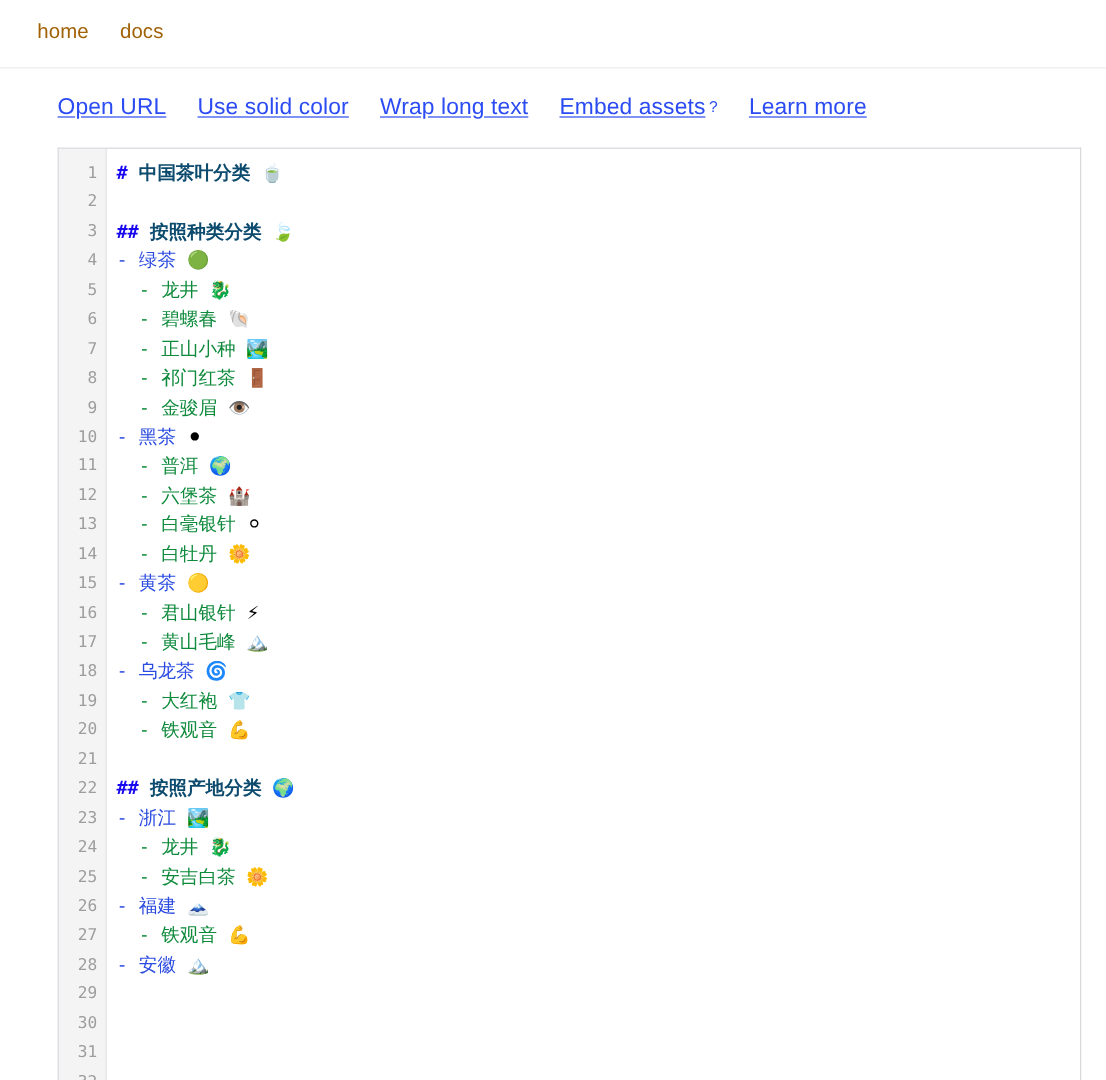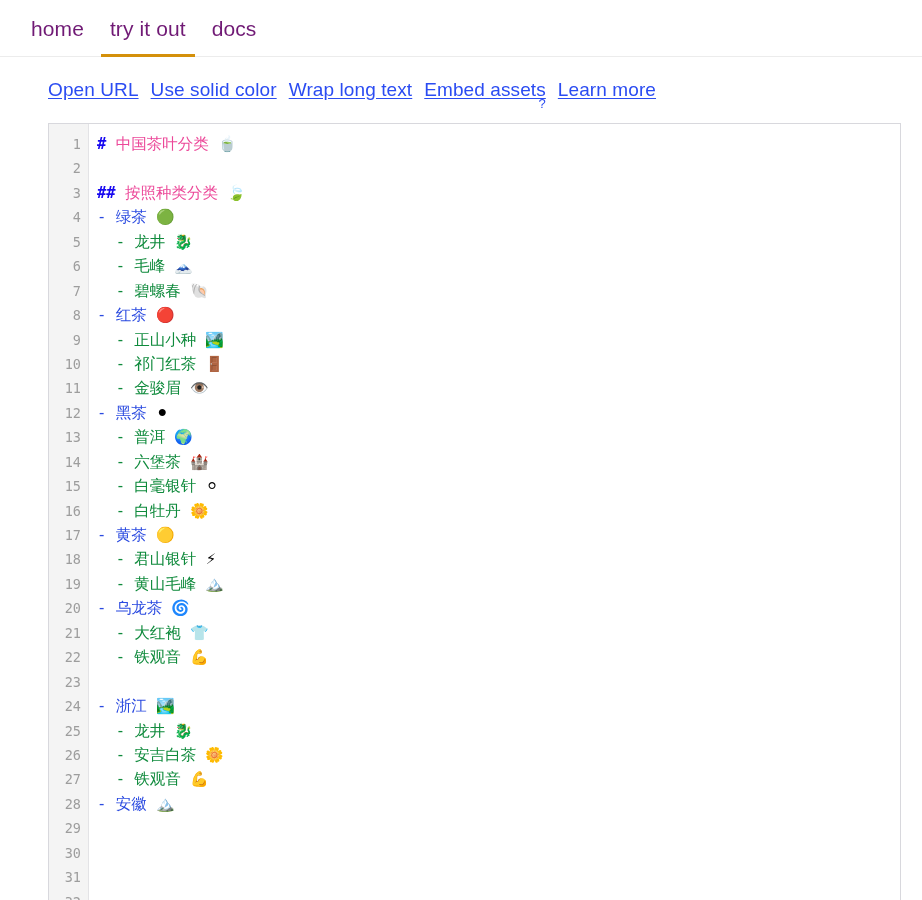--- a/index.html
+++ b/index.html
@@ -20,22 +20,22 @@
     height: 57px;
     box-sizing: border-box;
     border-bottom: 1px solid #ececec;
     display: flex;
     align-items: flex-start;
     padding-left: 22px;
     background: #fff;
   }
   .nav-tab {
     position: relative;
-    font-size: 21px;
-    color: #701a75;
+    font-size: 17px;
+    color: #a16207;
     line-height: 1;
     padding: 18px 9px 17px 9px;
     margin-right: 8px;
     cursor: pointer;
     white-space: nowrap;
     letter-spacing: 0.1px;
   }
   .nav-tab.active::after {
     content: "";
     position: absolute;
@@ -44,36 +44,35 @@
     bottom: -1px;
     height: 3px;
     background: #d4900a;
   }
 
   
   .links-row {
     display: flex;
     align-items: baseline;
     padding: 22px 0 0 48px;
-    gap: 12px;
+    gap: 26px;
     font-size: 19px;
   }
   .tool-link {
     color: #2b4cf2;
     text-decoration: underline;
     text-underline-offset: 2px;
     cursor: pointer;
     white-space: nowrap;
     letter-spacing: 0.1px;
   }
   .link-wrap {
     display: inline-flex;
     align-items: flex-end;
     white-space: nowrap;
-    flex-direction: column;
   }
   .sup-q {
     color: #2b4cf2;
     font-size: 13px;
     margin-left: 3px;
     position: relative;
     top: -5px;
     text-decoration: none;
     cursor: pointer;
   }
@@ -122,22 +121,22 @@
     font-family: "DejaVu Sans Mono", monospace;
     font-size: 15.5px;
     white-space: pre;
     box-sizing: border-box;
   }
   .tok-hash {
     color: #1708f0;
     font-weight: bold;
   }
   .tok-h {            
-    color: #ec4899;
-    font-weight: normal;
+    color: #0c4a6e;
+    font-weight: bold;
   }
   .tok-dash-l1 {
     color: #2a4ae0;
   }
   .tok-l1 {           
     color: #2a4ae0;
   }
   .tok-dash-l2 {
     color: #0f8a3c;
   }
@@ -148,21 +147,20 @@
   .emoji {
     font-family: "DejaVu Sans", sans-serif;
     font-size: 15px;
   }
 </style>
 </head>
 <body>
 
 <div class="navbar">
   <div class="nav-tab">home</div>
-  <div class="nav-tab active">try it out</div>
   <div class="nav-tab">docs</div>
 </div>
 
 <div class="links-row">
   <span class="tool-link">Open URL</span>
   <span class="tool-link">Use solid color</span>
   <span class="tool-link">Wrap long text</span>
   <span class="link-wrap">
       <span class="tool-link">Embed assets</span>
       <span class="sup-q">?</span>
@@ -204,37 +202,37 @@
       <div class="gutter-num">30</div>
       <div class="gutter-num">31</div>
       <div class="gutter-num">32</div>
     </div>
   <div class="code" id="code">
       <div class="code-line"><span class="tok-hash">#</span> <span class="tok-h">中国茶叶分类</span> <span class="emoji">🍵</span></div>
       <div class="code-line">&nbsp;</div>
       <div class="code-line"><span class="tok-hash">##</span> <span class="tok-h">按照种类分类</span> <span class="emoji">🍃</span></div>
       <div class="code-line"><span class="tok-dash-l1">-</span> <span class="tok-l1">绿茶</span> <span class="emoji">🟢</span></div>
       <div class="code-line">  <span class="tok-dash-l2">-</span> <span class="tok-l2">龙井</span> <span class="emoji">🐉</span></div>
-      <div class="code-line">  <span class="tok-dash-l2">-</span> <span class="tok-l2">毛峰</span> <span class="emoji">🗻</span></div>
       <div class="code-line">  <span class="tok-dash-l2">-</span> <span class="tok-l2">碧螺春</span> <span class="emoji">🐚</span></div>
-      <div class="code-line"><span class="tok-dash-l1">-</span> <span class="tok-l1">红茶</span> <span class="emoji">🔴</span></div>
       <div class="code-line">  <span class="tok-dash-l2">-</span> <span class="tok-l2">正山小种</span> <span class="emoji">🏞️</span></div>
       <div class="code-line">  <span class="tok-dash-l2">-</span> <span class="tok-l2">祁门红茶</span> <span class="emoji">🚪</span></div>
       <div class="code-line">  <span class="tok-dash-l2">-</span> <span class="tok-l2">金骏眉</span> <span class="emoji">👁️</span></div>
       <div class="code-line"><span class="tok-dash-l1">-</span> <span class="tok-l1">黑茶</span> <span class="emoji">⚫</span></div>
       <div class="code-line">  <span class="tok-dash-l2">-</span> <span class="tok-l2">普洱</span> <span class="emoji">🌍</span></div>
       <div class="code-line">  <span class="tok-dash-l2">-</span> <span class="tok-l2">六堡茶</span> <span class="emoji">🏰</span></div>
       <div class="code-line">  <span class="tok-dash-l2">-</span> <span class="tok-l2">白毫银针</span> <span class="emoji">⚪</span></div>
       <div class="code-line">  <span class="tok-dash-l2">-</span> <span class="tok-l2">白牡丹</span> <span class="emoji">🌼</span></div>
       <div class="code-line"><span class="tok-dash-l1">-</span> <span class="tok-l1">黄茶</span> <span class="emoji">🟡</span></div>
       <div class="code-line">  <span class="tok-dash-l2">-</span> <span class="tok-l2">君山银针</span> <span class="emoji">⚡</span></div>
       <div class="code-line">  <span class="tok-dash-l2">-</span> <span class="tok-l2">黄山毛峰</span> <span class="emoji">🏔️</span></div>
       <div class="code-line"><span class="tok-dash-l1">-</span> <span class="tok-l1">乌龙茶</span> <span class="emoji">🌀</span></div>
       <div class="code-line">  <span class="tok-dash-l2">-</span> <span class="tok-l2">大红袍</span> <span class="emoji">👕</span></div>
       <div class="code-line">  <span class="tok-dash-l2">-</span> <span class="tok-l2">铁观音</span> <span class="emoji">💪</span></div>
       <div class="code-line">&nbsp;</div>
+      <div class="code-line"><span class="tok-hash">##</span> <span class="tok-h">按照产地分类</span> <span class="emoji">🌍</span></div>
       <div class="code-line"><span class="tok-dash-l1">-</span> <span class="tok-l1">浙江</span> <span class="emoji">🏞️</span></div>
       <div class="code-line">  <span class="tok-dash-l2">-</span> <span class="tok-l2">龙井</span> <span class="emoji">🐉</span></div>
       <div class="code-line">  <span class="tok-dash-l2">-</span> <span class="tok-l2">安吉白茶</span> <span class="emoji">🌼</span></div>
+      <div class="code-line"><span class="tok-dash-l1">-</span> <span class="tok-l1">福建</span> <span class="emoji">🗻</span></div>
       <div class="code-line">  <span class="tok-dash-l2">-</span> <span class="tok-l2">铁观音</span> <span class="emoji">💪</span></div>
       <div class="code-line"><span class="tok-dash-l1">-</span> <span class="tok-l1">安徽</span> <span class="emoji">🏔️</span></div>
     </div>
 </div>
 
 </body></html>

